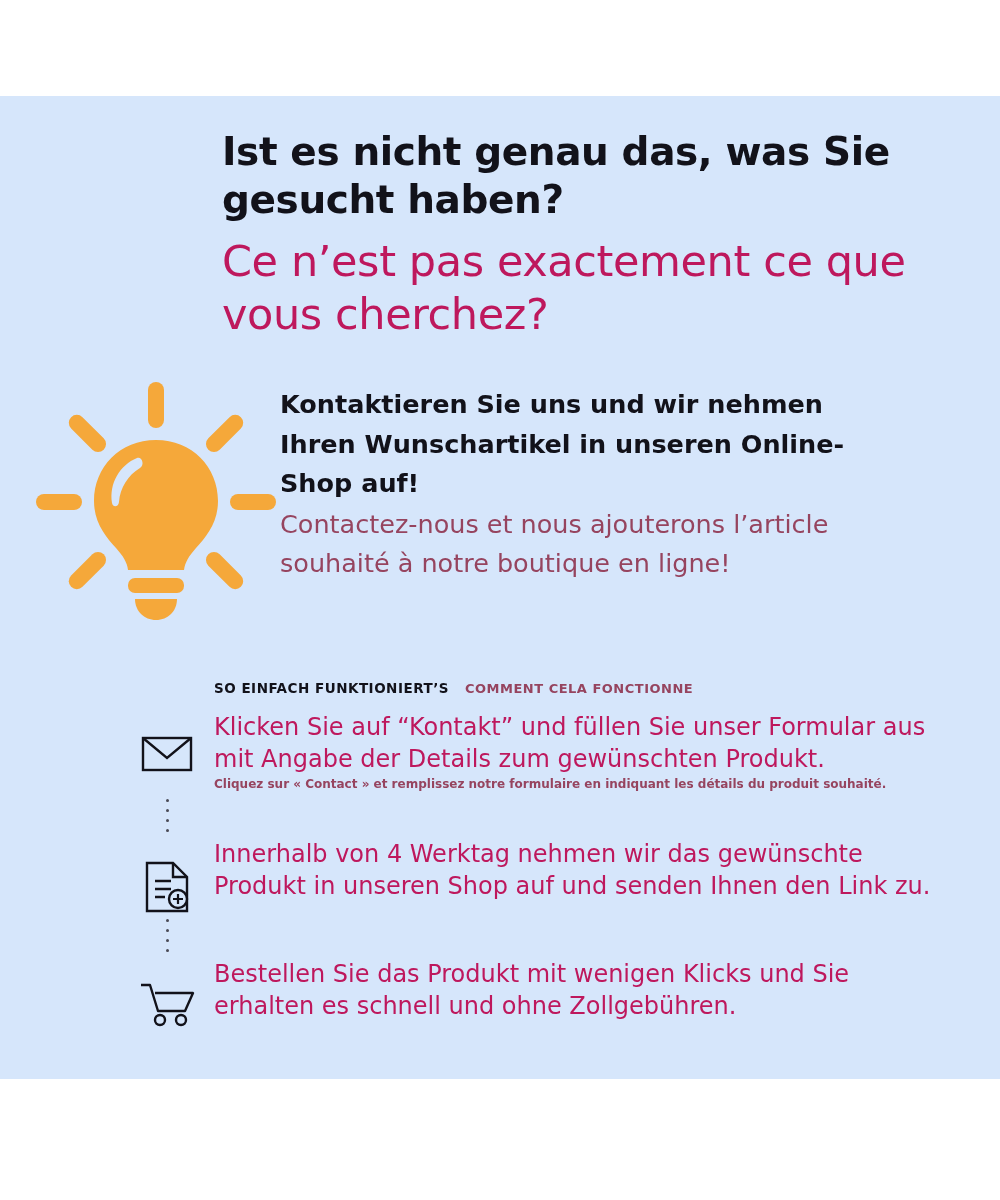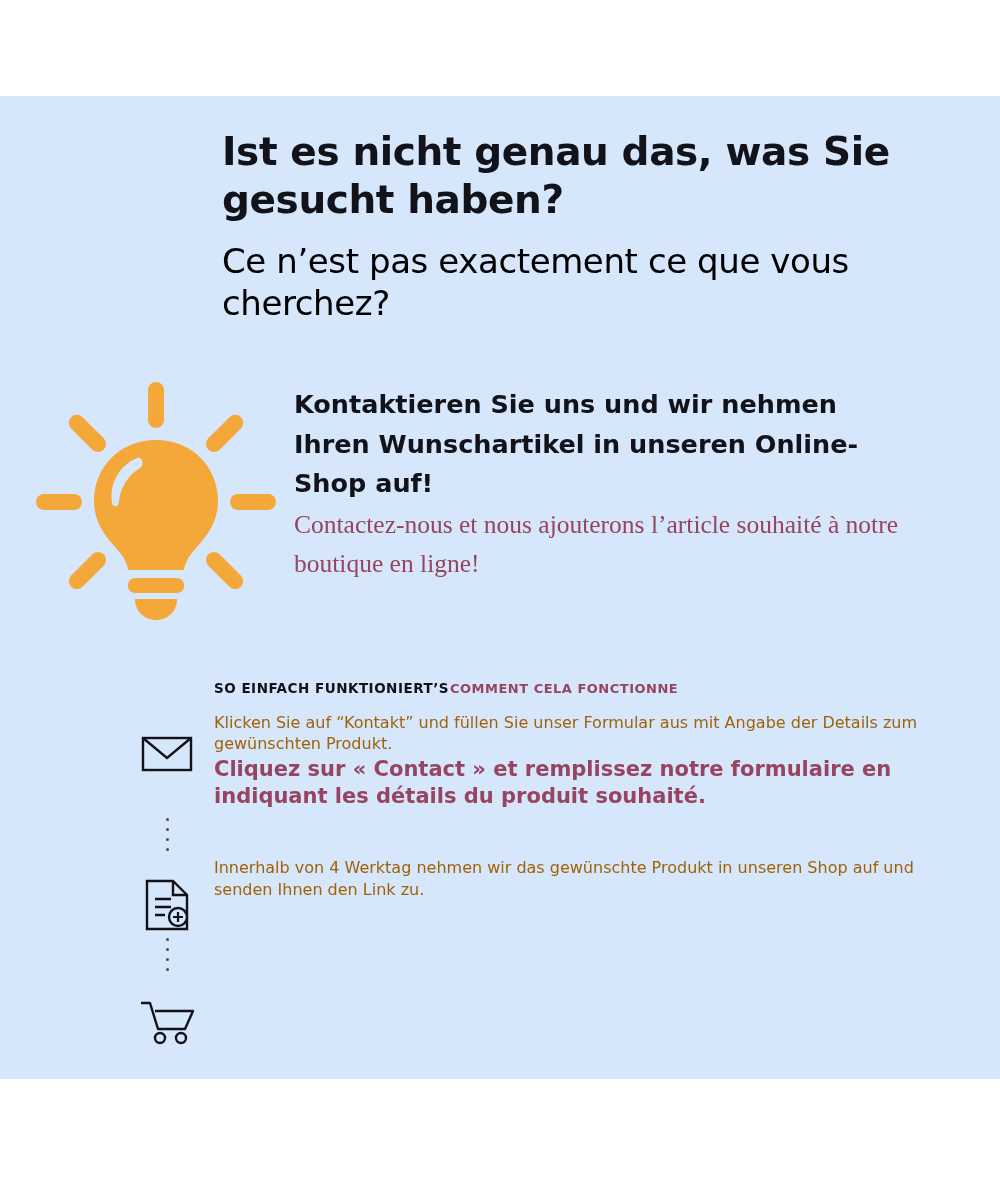--- a/index.html
+++ b/index.html
@@ -38,67 +38,66 @@
     width: 700px;
   }
   .headline .de {
     font-size: 39px;
     line-height: 1.22;
     font-weight: bold;
     color: #12121a;
     letter-spacing: -0.4px;
   }
   .headline .fr {
-    font-size: 34px;
+    font-size: 43px;
     line-height: 1.22;
     font-weight: normal;
-    color: #000000;
+    color: #be185d;
     letter-spacing: -0.4px;
-    margin-top: 18px;
+    margin-top: 12px;
   }
 
   
   .bulb {
     position: absolute;
     left: 36px;
     top: 382px;
     width: 240px;
     height: 250px;
   }
 
   
   .subblock {
     position: absolute;
-    left: 294px;
+    left: 280px;
     top: 385px;
     width: 620px;
   }
   .subblock .de {
     font-size: 25.5px;
     line-height: 1.55;
     font-weight: bold;
     color: #12121a;
   }
   .subblock .fr {
     font-size: 25.5px;
     line-height: 1.55;
     font-weight: normal;
     color: #96445f;
     margin-top: 1px;
-    font-family: Liberation Serif, serif;
   }
 
   
   .howhead {
     position: absolute;
     left: 214px;
     top: 680px;
     display: flex;
     align-items: baseline;
-    gap: 1px;
+    gap: 16px;
   }
   .howhead .de {
     font-size: 13.5px;
     font-weight: bold;
     letter-spacing: 0.5px;
     color: #12121a;
   }
   .howhead .fr {
     font-size: 13px;
     font-weight: bold;
@@ -122,26 +121,26 @@
     flex: 0 0 94px;
     display: flex;
     justify-content: center;
     padding-top: 22px;
   }
   .step-text {
     flex: 1 1 auto;
     padding-top: 0px;
   }
   .step-text .de {
-    font-size: 16px;
+    font-size: 24px;
     line-height: 1.33;
-    color: #a16207;
+    color: #be185d;
   }
   .step-text .fr {
-    font-size: 21px;
+    font-size: 12px;
     line-height: 1.33;
     font-weight: bold;
     color: #96445f;
     margin-top: 1px;
   }
 
   .dots {
     height: 46px;
     width: 94px;
     display: flex;
@@ -252,17 +251,18 @@
 
     <div class="step">
       <div class="step-icon">
         <svg viewBox="0 0 56 46" width="56" height="46" aria-hidden="true">
           <path d="M2 4 h9 l8 26 h27 l8 -18 H16" fill="none" stroke="#12121a" stroke-width="2.4" stroke-linejoin="round"></path>
           <circle cx="21" cy="39" r="5" fill="none" stroke="#12121a" stroke-width="2.4"></circle>
           <circle cx="42" cy="39" r="5" fill="none" stroke="#12121a" stroke-width="2.4"></circle>
         </svg>
       </div>
       <div class="step-text">
+        <div class="de">Bestellen Sie das Produkt mit wenigen Klicks und Sie erhalten es schnell und ohne Zollgebühren.</div>
       </div>
     </div>
 
   </div>
 </div>
 
 </body></html>

